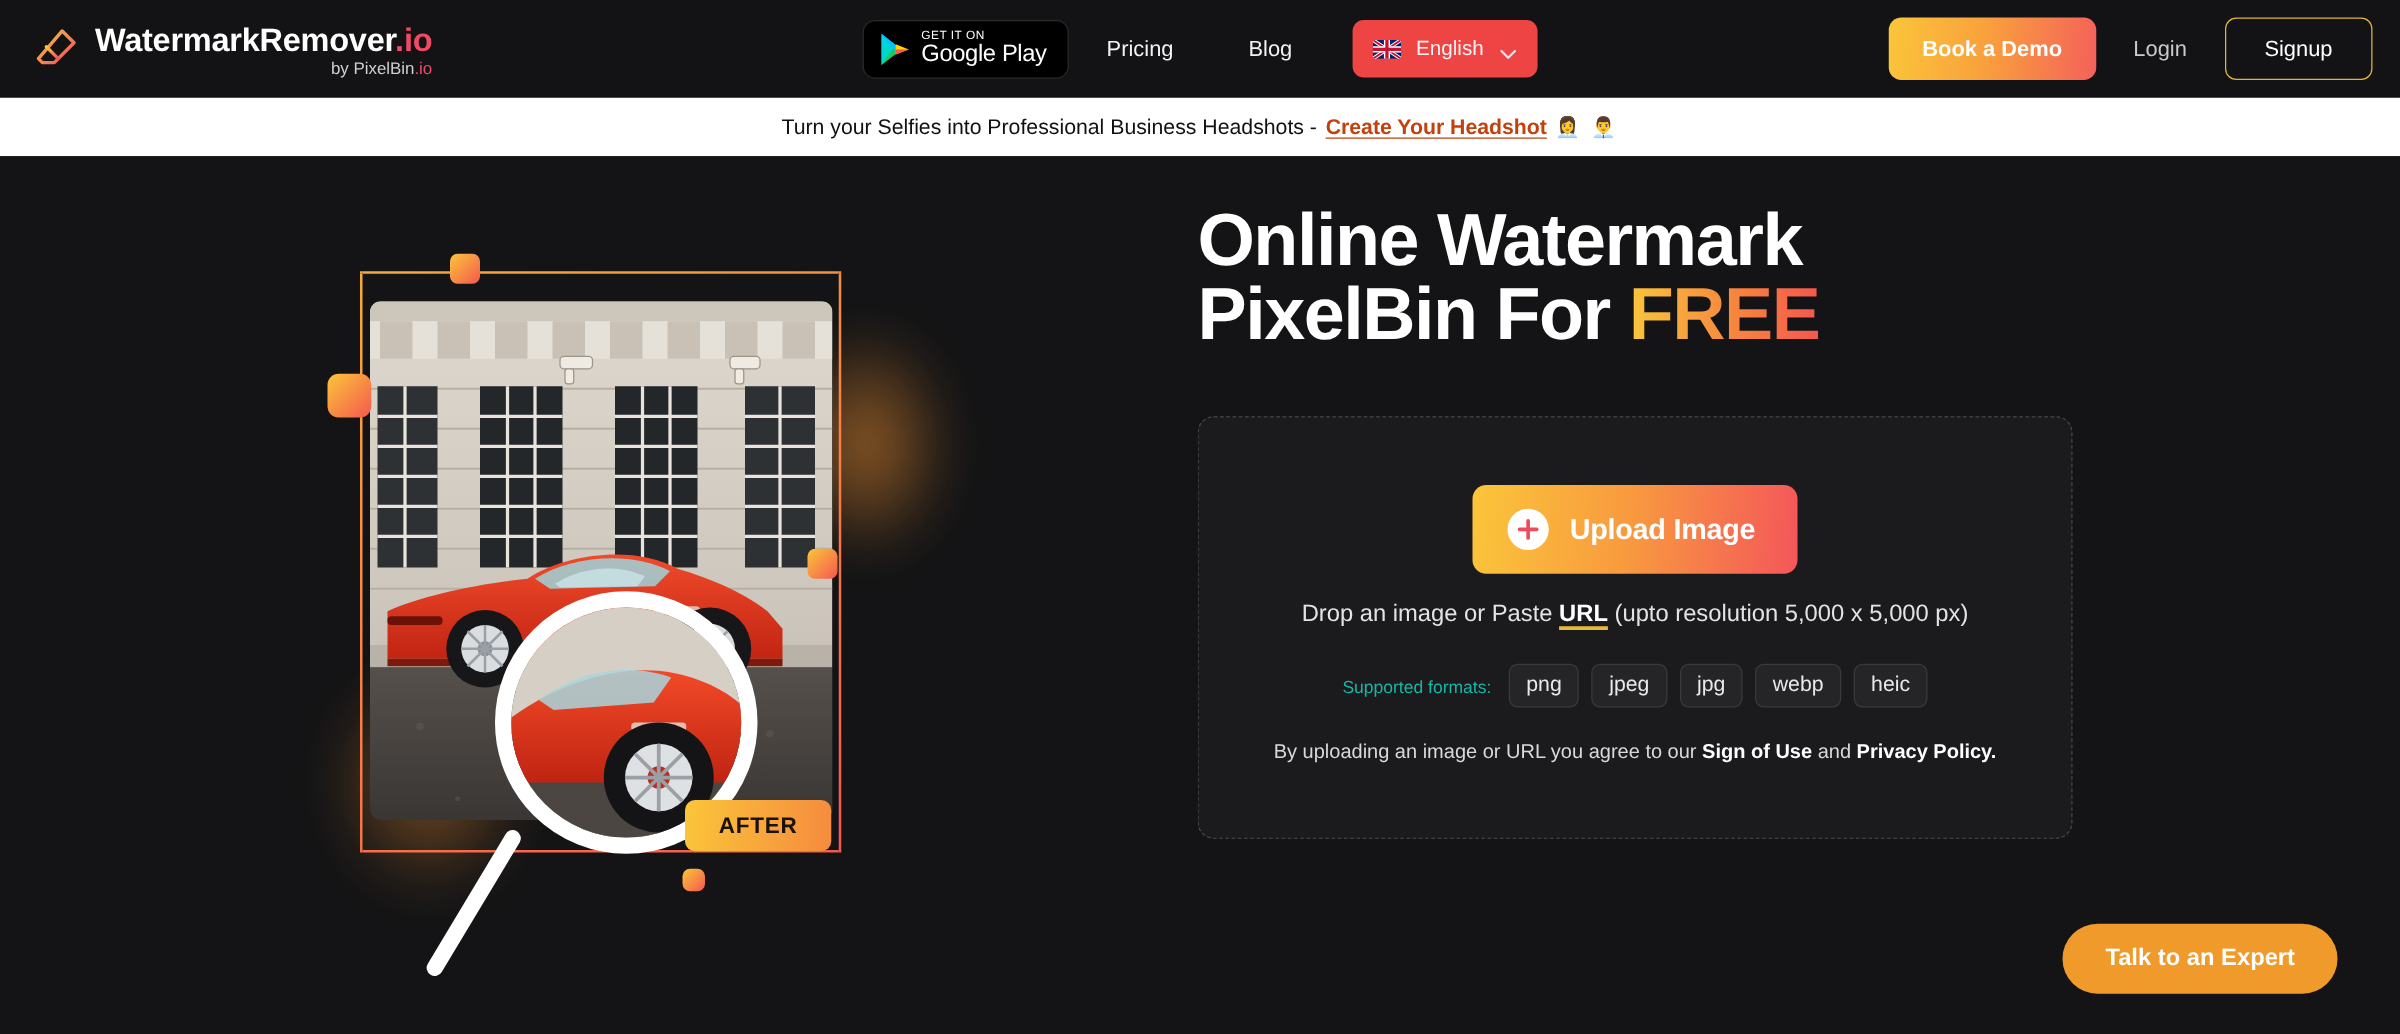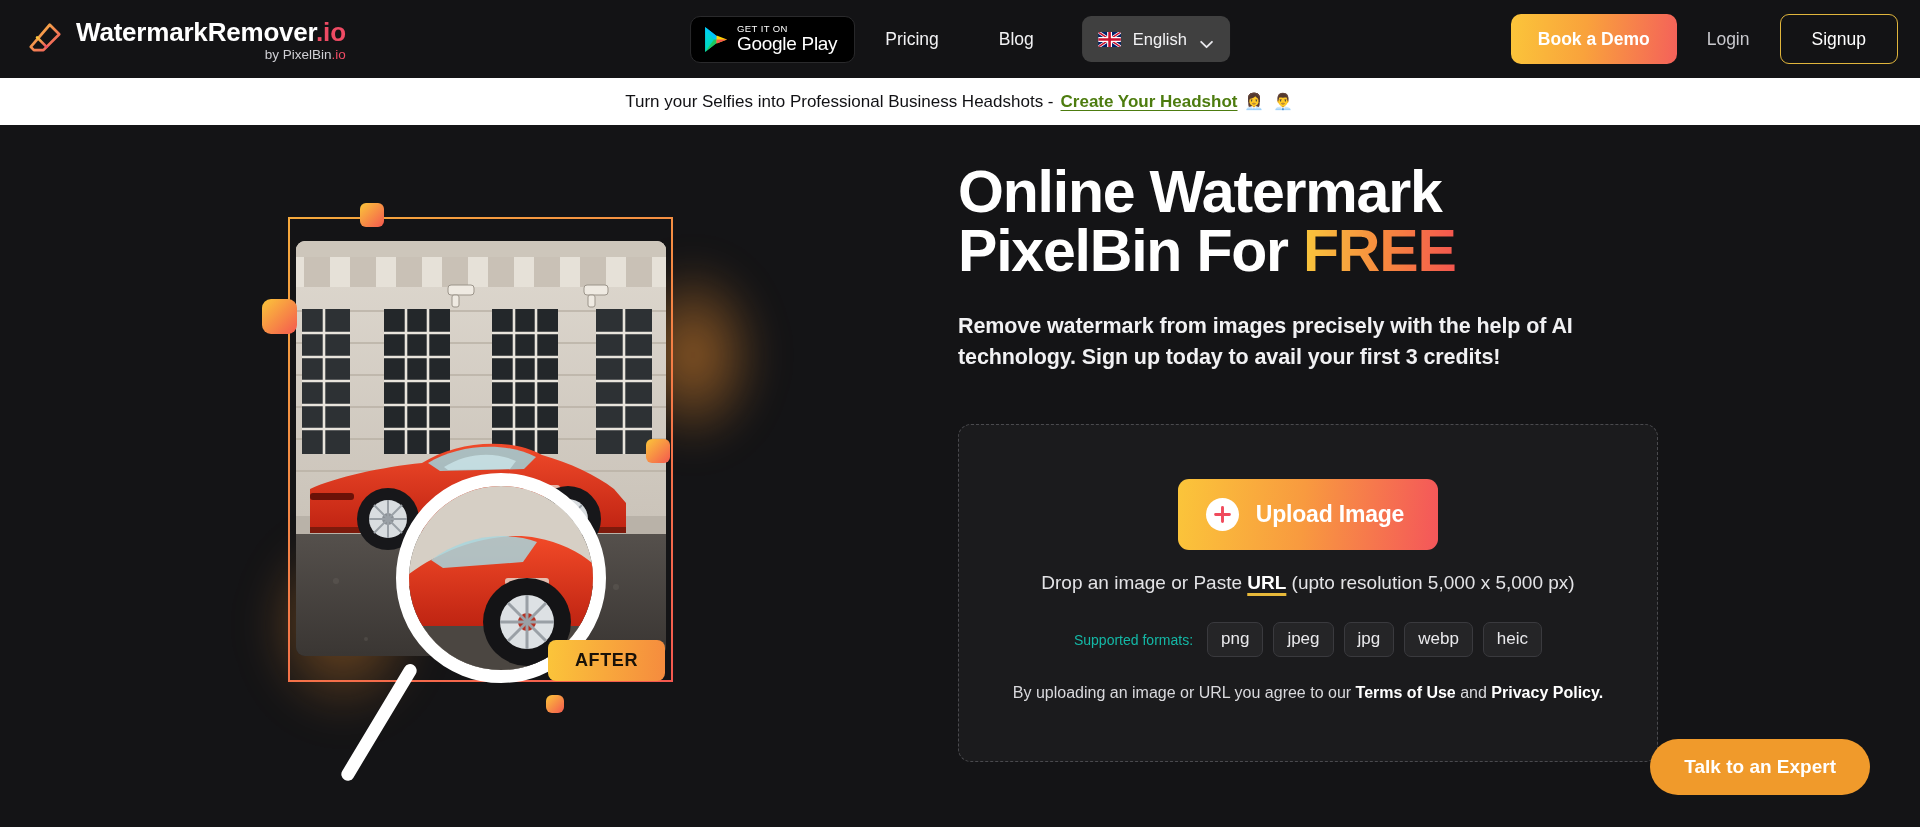--- a/index.html
+++ b/index.html
@@ -51,21 +51,21 @@
   .gplay-bot {
     font-size: 19px; color: #fff; font-weight: 500; letter-spacing: -0.3px;
     white-space: nowrap;
   }
   .nav-link {
     color: #f2f2f4; font-size: 17.5px; font-weight: 400;
     padding: 0 30px; white-space: nowrap; cursor: pointer;
   }
   .lang {
     display: flex; align-items: center; gap: 12px;
-    background: #404040; border-radius: 9px;
+    background: #ef4444; border-radius: 9px;
     height: 46px; padding: 0 16px; margin-left: 18px; cursor: pointer;
   }
   .flag { width: 23px; height: 15px; display: block; border-radius: 2px; }
   .lang-label { font-size: 16.5px; color: #f2f2f4; white-space: nowrap; }
   .chev { width: 15px; height: 9px; }
 
   .nav-right {
     margin-left: auto; display: flex; align-items: center; gap: 0;
   }
   .btn-demo {
@@ -87,21 +87,21 @@
     font-family: "Liberation Sans", sans-serif;
   }
 
   
   .banner {
     height: 47px; background: #ffffff;
     display: flex; align-items: center; justify-content: center; gap: 7px;
     font-size: 17px; color: #111114;
   }
   .banner-link {
-    color: #4d7c0f; font-weight: 700; text-decoration: underline;
+    color: #c2410c; font-weight: 700; text-decoration: underline;
     text-underline-offset: 3px; cursor: pointer;
   }
   .banner-emoji { font-size: 16px; letter-spacing: 2px; }
 
   
   .hero {
     position: relative; height: 702px; background: #141416;
     display: flex; align-items: flex-start;
   }
   .hero-left {
@@ -486,21 +486,20 @@
       <div class="after-badge">AFTER</div>
     </div>
   </div>
 
   <div class="hero-right">
     <h1 class="headline">
       <span>Online Watermark</span><br>
       <span>PixelBin For </span><span class="free">FREE</span>
     </h1>
 
-    <p class="subhead">Remove watermark from images precisely with the help of AI technology. Sign up today to avail your first 3 credits!</p>
 
     <div class="dropzone">
       <button class="btn-upload">
         <span class="plus-circle">
           <svg viewBox="0 0 22 22" width="19" height="19">
             <path d="M11 3 V19 M3 11 H19" stroke="#f04a5c" stroke-width="3.4" stroke-linecap="round"></path>
           </svg>
         </span>
         <span class="btn-upload-label">Upload Image</span>
       </button>
@@ -512,19 +511,19 @@
       <div class="dz-formats">
         <span class="dz-formats-label">Supported formats:</span>
         <span class="fmt-chip">png</span>
         <span class="fmt-chip">jpeg</span>
         <span class="fmt-chip">jpg</span>
         <span class="fmt-chip">webp</span>
         <span class="fmt-chip">heic</span>
       </div>
 
       <div class="dz-terms">
-        <span>By uploading an image or URL you agree to our </span><b>Terms of Use</b><span> and </span><b>Privacy Policy.</b>
+        <span>By uploading an image or URL you agree to our </span><b>Sign of Use</b><span> and </span><b>Privacy Policy.</b>
       </div>
     </div>
   </div>
 
   <button class="talk-expert">Talk to an Expert</button>
 </div>
 
 </body></html>

